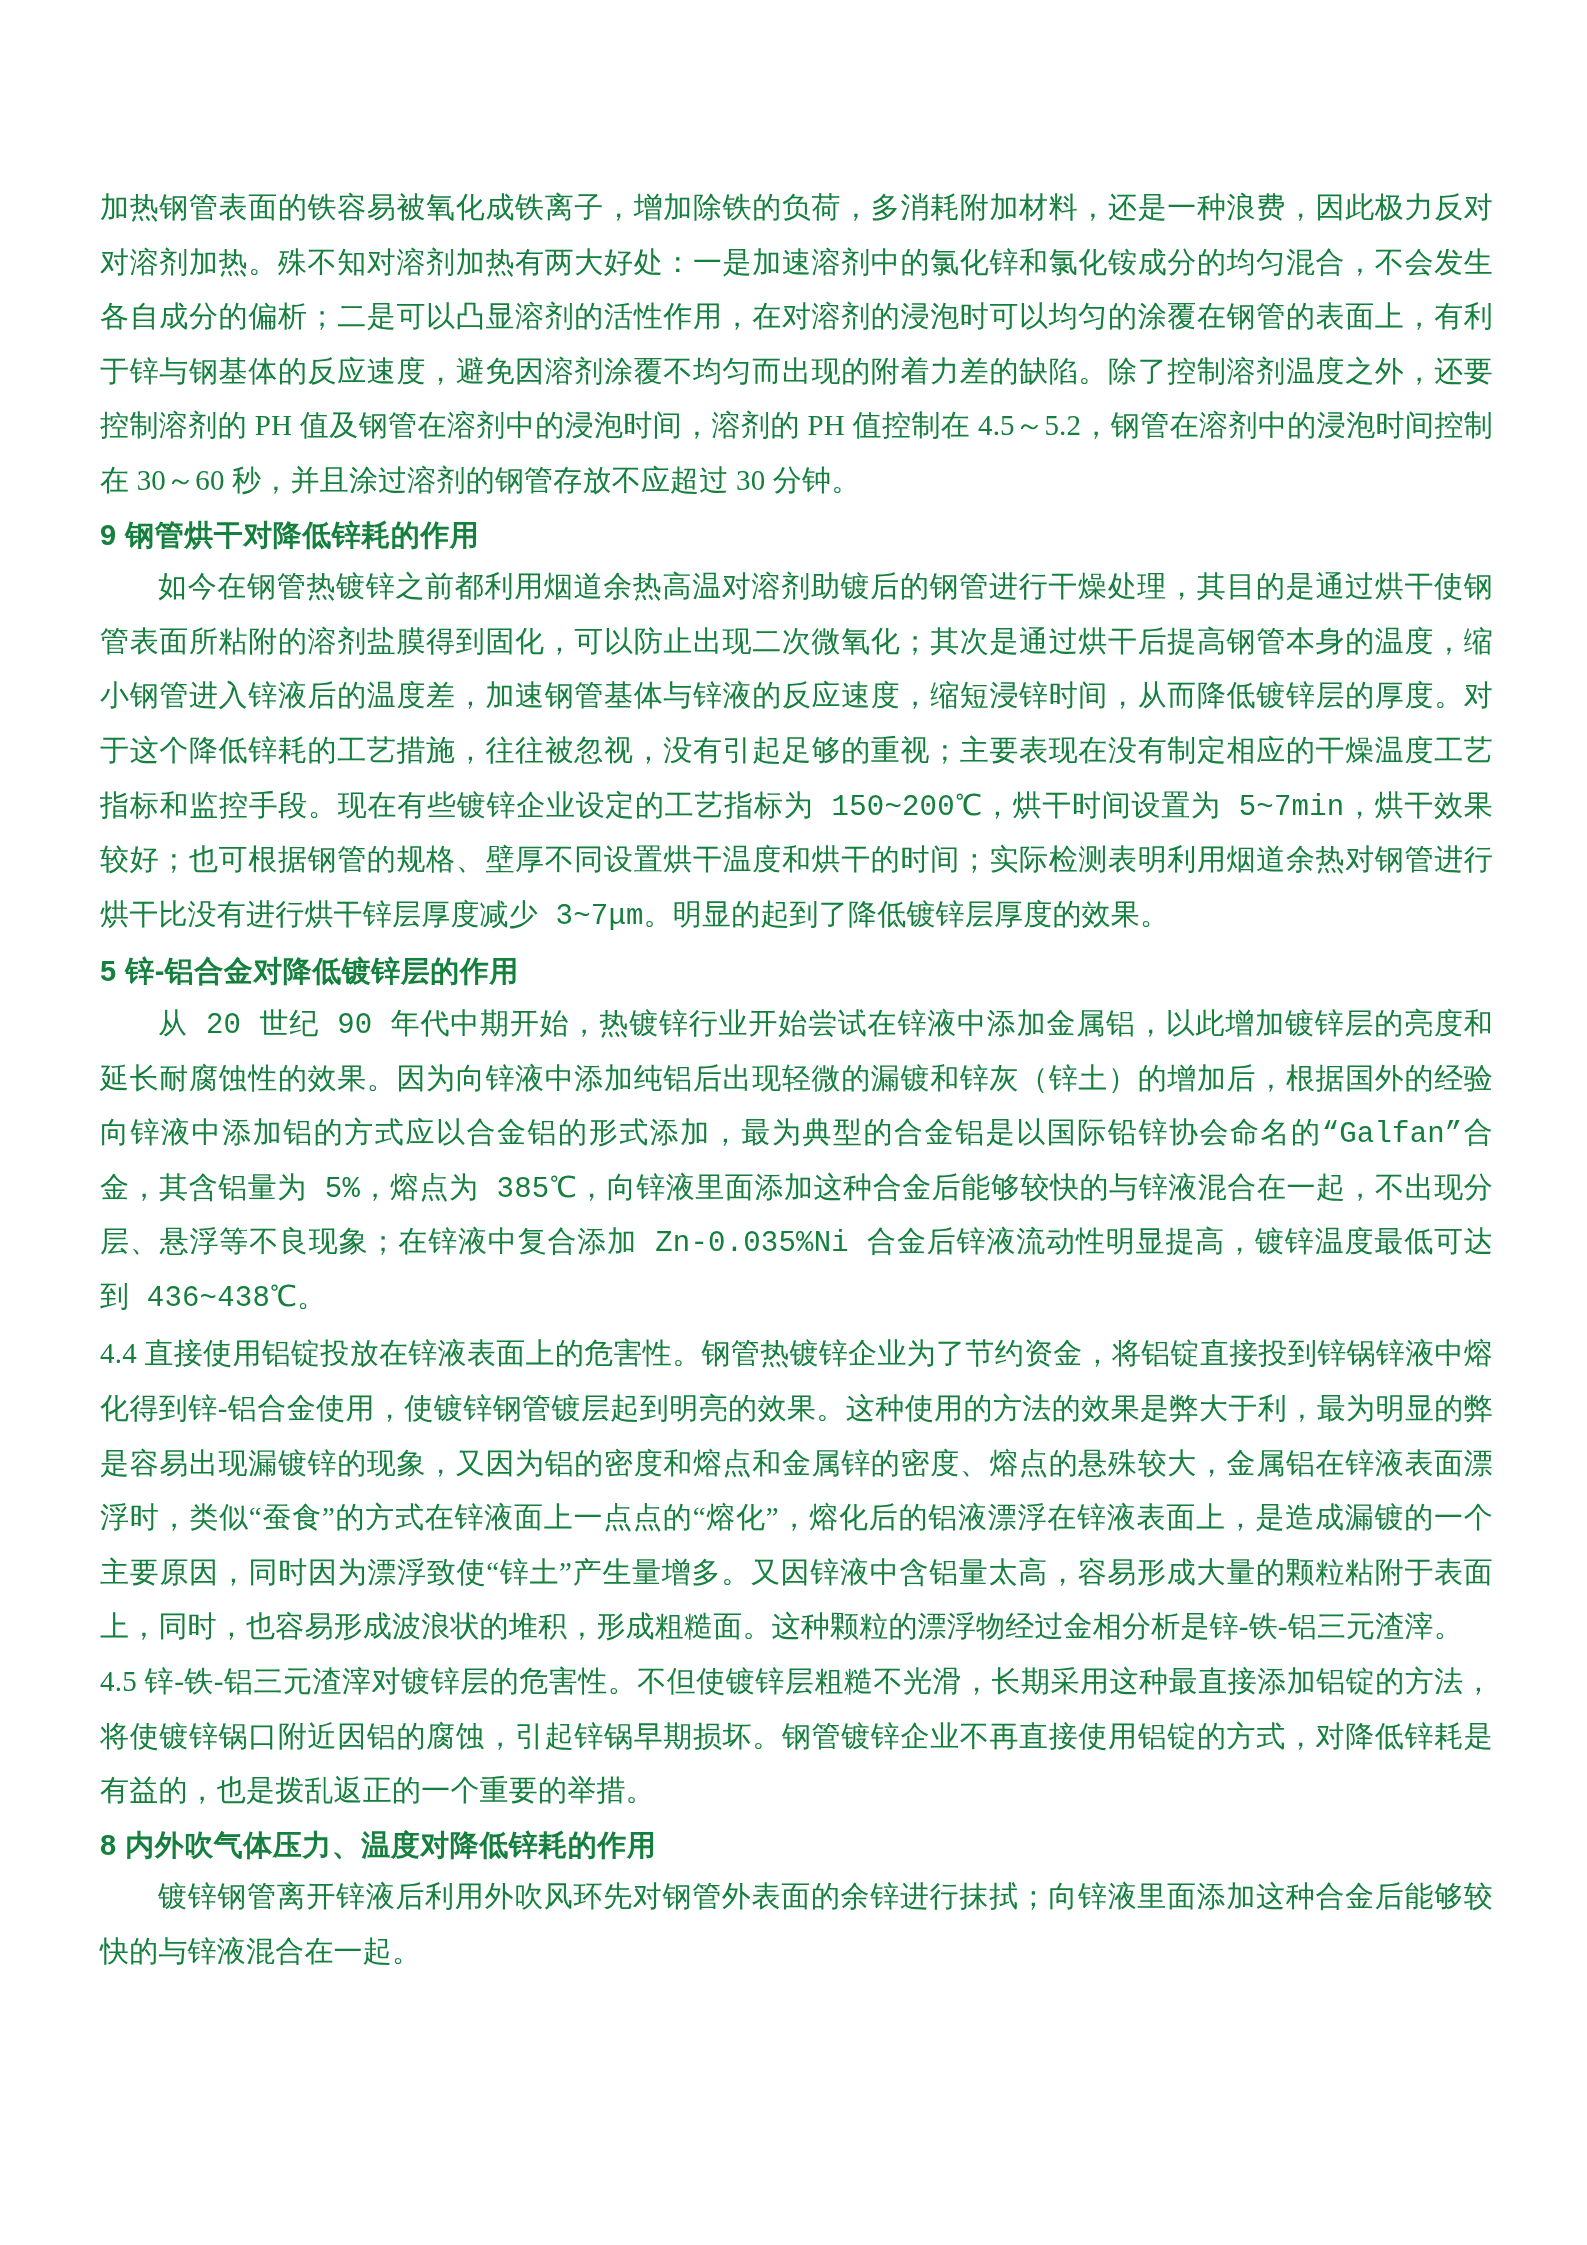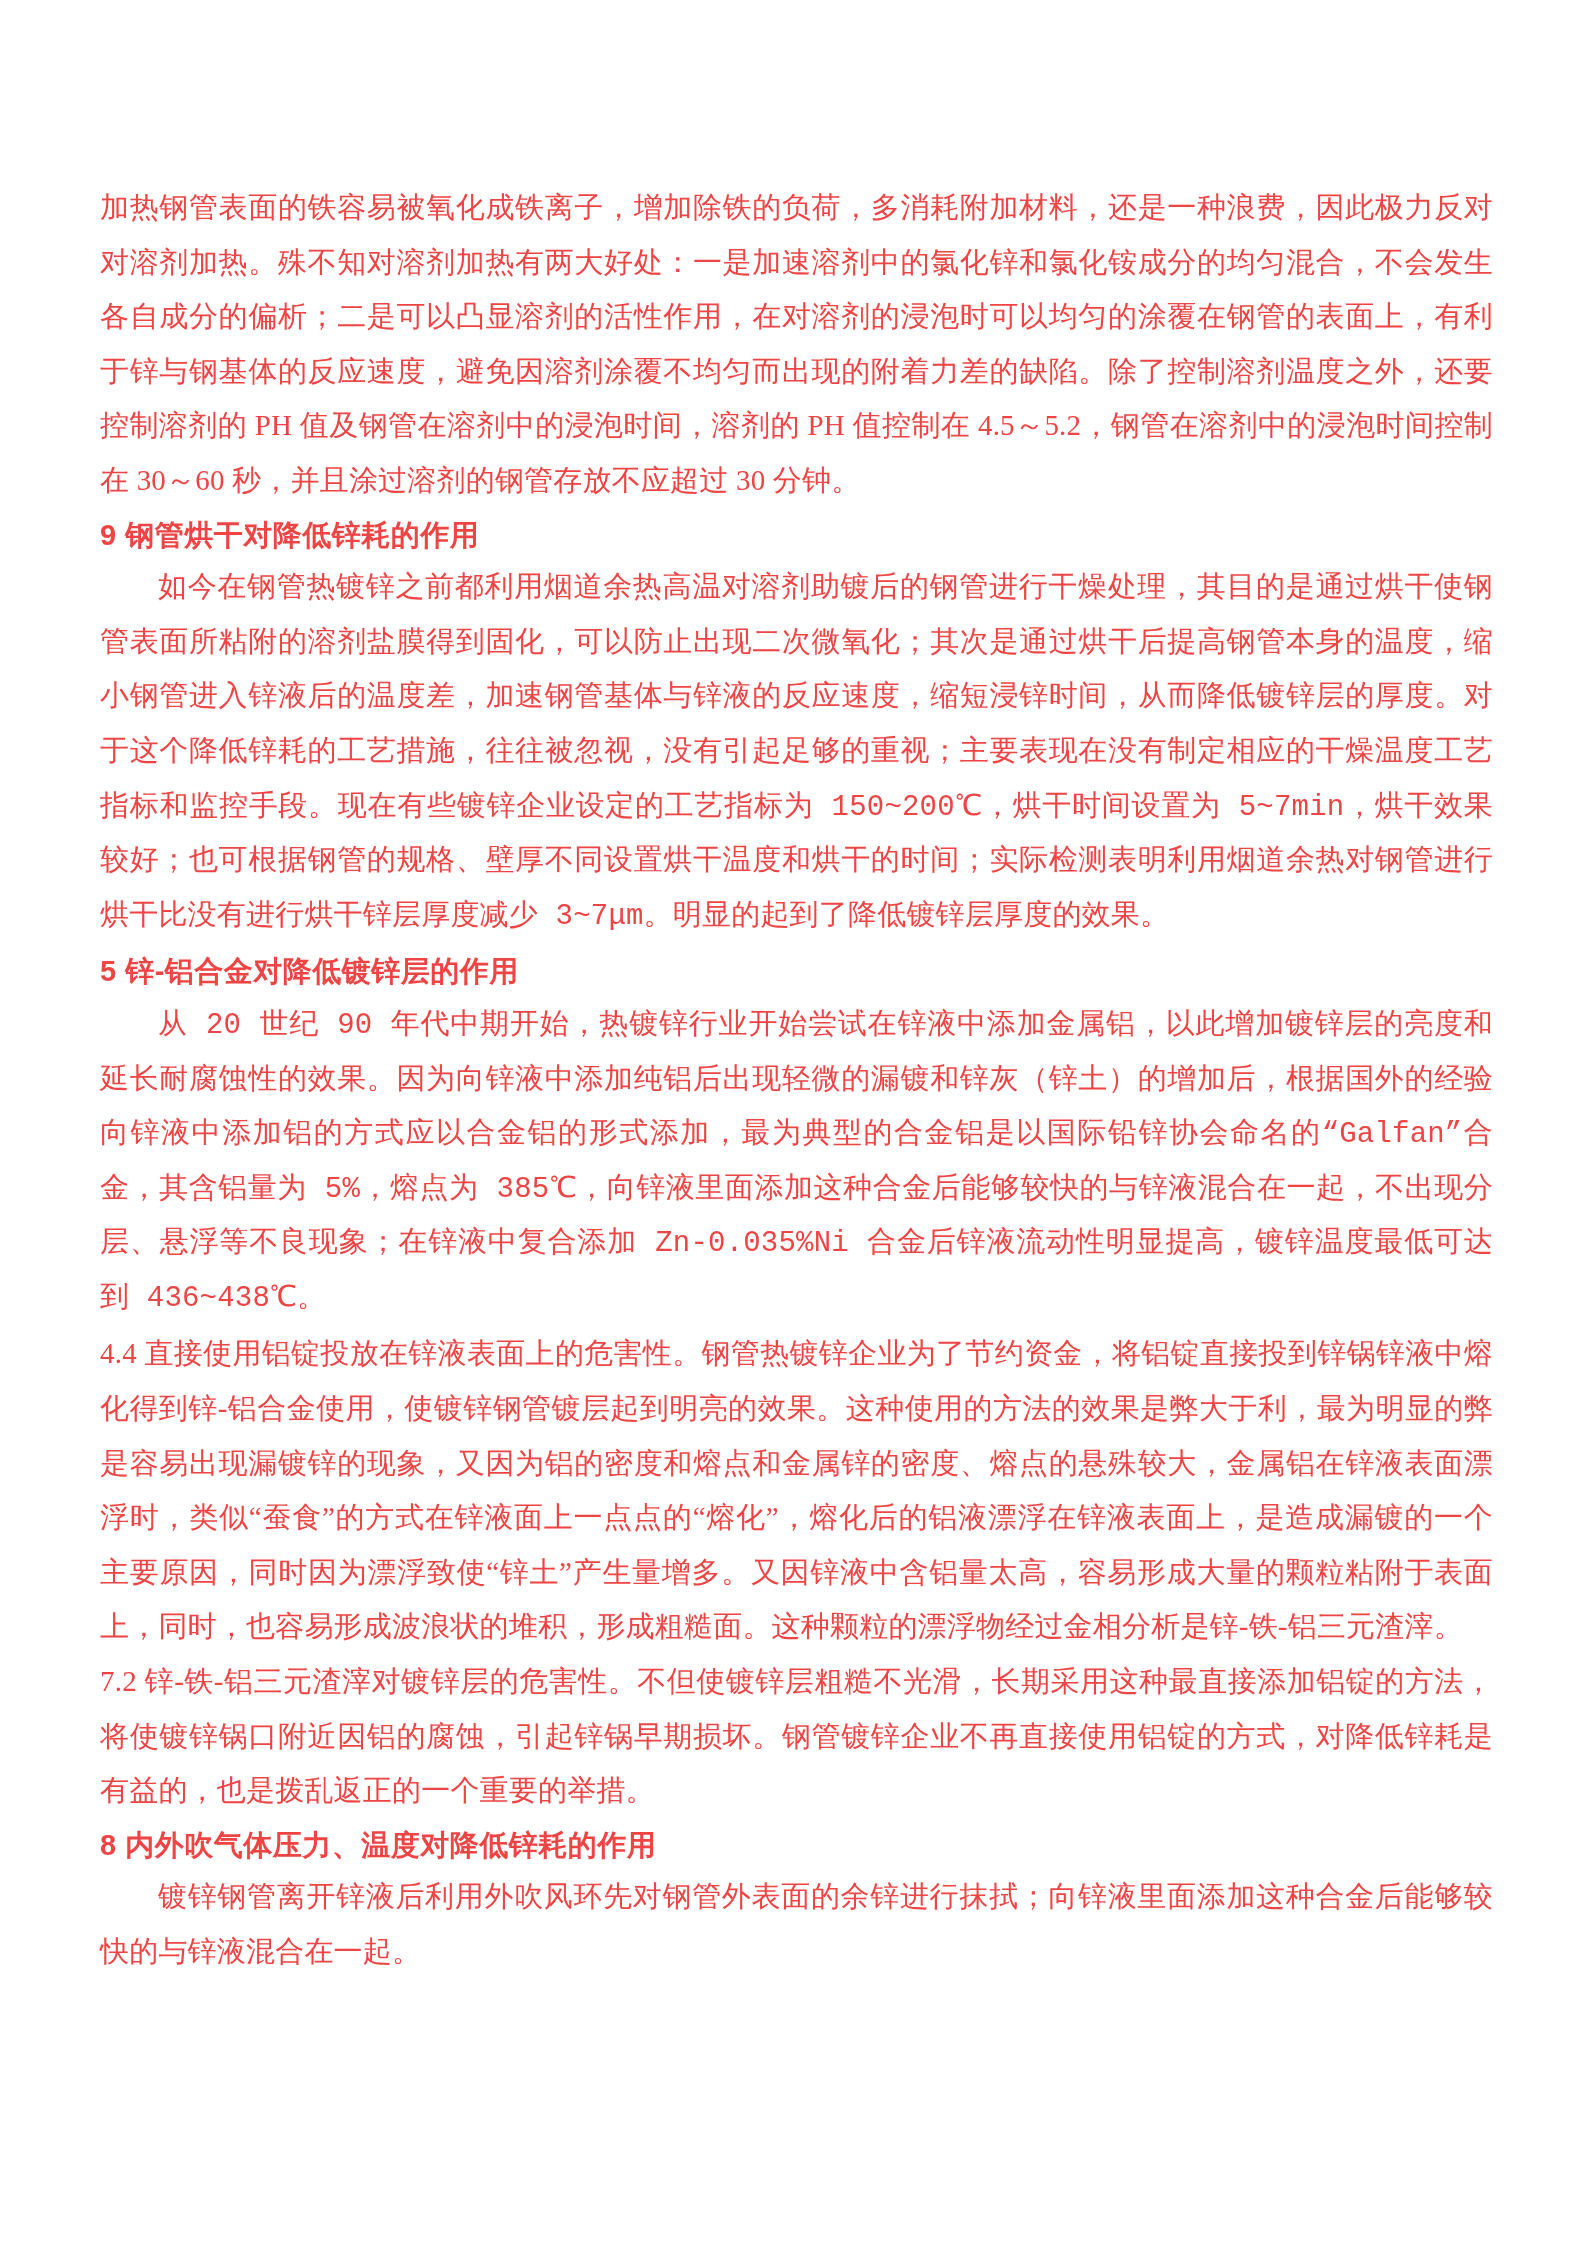--- a/index.html
+++ b/index.html
@@ -6,21 +6,21 @@
     margin: 0;
     padding: 0;
     background: #ffffff;
   }
   .page {
     position: relative;
     width: 1587px;
     height: 2245px;
     background: #ffffff;
     overflow: hidden;
-    color: #ef4444;
+    color: #15803d;
     font-family: "Liberation Serif", "DejaVu Serif", serif;
   }
   .content {
     position: absolute;
     left: 100px;
     top: 180px;
     width: 1393px;
     font-size: 29px;
     line-height: 54.6px;
     text-align: justify;
@@ -46,17 +46,17 @@
 <body>
 
 <div class="page">
   <div class="content">
     <p class="para">加热钢管表面的铁容易被氧化成铁离子，增加除铁的负荷，多消耗附加材料，还是一种浪费，因此极力反对对溶剂加热。殊不知对溶剂加热有两大好处：一是加速溶剂中的氯化锌和氯化铵成分的均匀混合，不会发生各自成分的偏析；二是可以凸显溶剂的活性作用，在对溶剂的浸泡时可以均匀的涂覆在钢管的表面上，有利于锌与钢基体的反应速度，避免因溶剂涂覆不均匀而出现的附着力差的缺陷。除了控制溶剂温度之外，还要控制溶剂的 PH 值及钢管在溶剂中的浸泡时间，溶剂的 PH 值控制在 4.5～5.2，钢管在溶剂中的浸泡时间控制在 30～60 秒，并且涂过溶剂的钢管存放不应超过 30 分钟。</p>
     <p class="heading">9 钢管烘干对降低锌耗的作用</p>
     <p class="para indent">如今在钢管热镀锌之前都利用烟道余热高温对溶剂助镀后的钢管进行干燥处理，其目的是通过烘干使钢管表面所粘附的溶剂盐膜得到固化，可以防止出现二次微氧化；其次是通过烘干后提高钢管本身的温度，缩小钢管进入锌液后的温度差，加速钢管基体与锌液的反应速度，缩短浸锌时间，从而降低镀锌层的厚度。对于这个降低锌耗的工艺措施，往往被忽视，没有引起足够的重视；主要表现在没有制定相应的干燥温度工艺指标和监控手段。现在有些镀锌企业设定的工艺指标为 150~200℃，烘干时间设置为 5~7min，烘干效果较好；也可根据钢管的规格、壁厚不同设置烘干温度和烘干的时间；实际检测表明利用烟道余热对钢管进行烘干比没有进行烘干锌层厚度减少 3~7μm。明显的起到了降低镀锌层厚度的效果。</p>
     <p class="heading">5 锌-铝合金对降低镀锌层的作用</p>
     <p class="para indent">从 20 世纪 90 年代中期开始，热镀锌行业开始尝试在锌液中添加金属铝，以此增加镀锌层的亮度和延长耐腐蚀性的效果。因为向锌液中添加纯铝后出现轻微的漏镀和锌灰（锌土）的增加后，根据国外的经验向锌液中添加铝的方式应以合金铝的形式添加，最为典型的合金铝是以国际铅锌协会命名的“Galfan”合金，其含铝量为 5%，熔点为 385℃，向锌液里面添加这种合金后能够较快的与锌液混合在一起，不出现分层、悬浮等不良现象；在锌液中复合添加 Zn-0.035%Ni 合金后锌液流动性明显提高，镀锌温度最低可达到 436~438℃。</p>
     <p class="para">4.4 直接使用铝锭投放在锌液表面上的危害性。钢管热镀锌企业为了节约资金，将铝锭直接投到锌锅锌液中熔化得到锌-铝合金使用，使镀锌钢管镀层起到明亮的效果。这种使用的方法的效果是弊大于利，最为明显的弊是容易出现漏镀锌的现象，又因为铝的密度和熔点和金属锌的密度、熔点的悬殊较大，金属铝在锌液表面漂浮时，类似“蚕食”的方式在锌液面上一点点的“熔化”，熔化后的铝液漂浮在锌液表面上，是造成漏镀的一个主要原因，同时因为漂浮致使“锌土”产生量增多。又因锌液中含铝量太高，容易形成大量的颗粒粘附于表面上，同时，也容易形成波浪状的堆积，形成粗糙面。这种颗粒的漂浮物经过金相分析是锌-铁-铝三元渣滓。</p>
-    <p class="para">7.2 锌-铁-铝三元渣滓对镀锌层的危害性。不但使镀锌层粗糙不光滑，长期采用这种最直接添加铝锭的方法，将使镀锌锅口附近因铝的腐蚀，引起锌锅早期损坏。钢管镀锌企业不再直接使用铝锭的方式，对降低锌耗是有益的，也是拨乱返正的一个重要的举措。</p>
+    <p class="para">4.5 锌-铁-铝三元渣滓对镀锌层的危害性。不但使镀锌层粗糙不光滑，长期采用这种最直接添加铝锭的方法，将使镀锌锅口附近因铝的腐蚀，引起锌锅早期损坏。钢管镀锌企业不再直接使用铝锭的方式，对降低锌耗是有益的，也是拨乱返正的一个重要的举措。</p>
     <p class="heading">8 内外吹气体压力、温度对降低锌耗的作用</p>
     <p class="para indent">镀锌钢管离开锌液后利用外吹风环先对钢管外表面的余锌进行抹拭；向锌液里面添加这种合金后能够较快的与锌液混合在一起。</p>
   </div>
 </div>
 
 </body></html>

